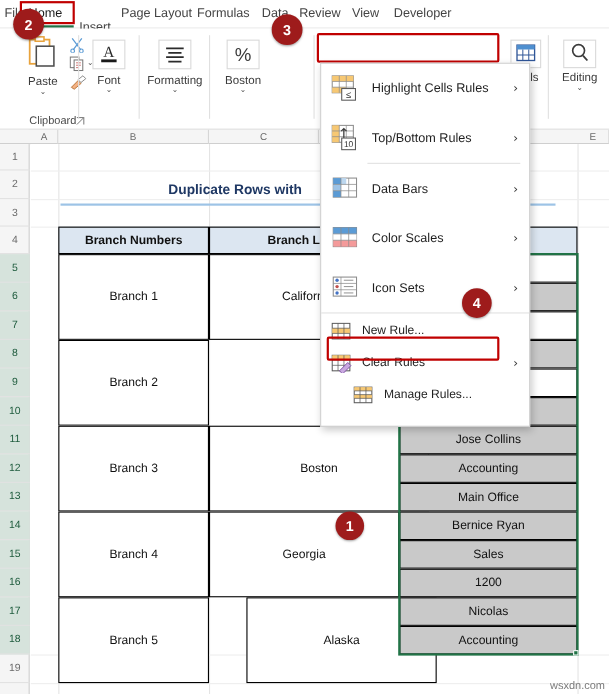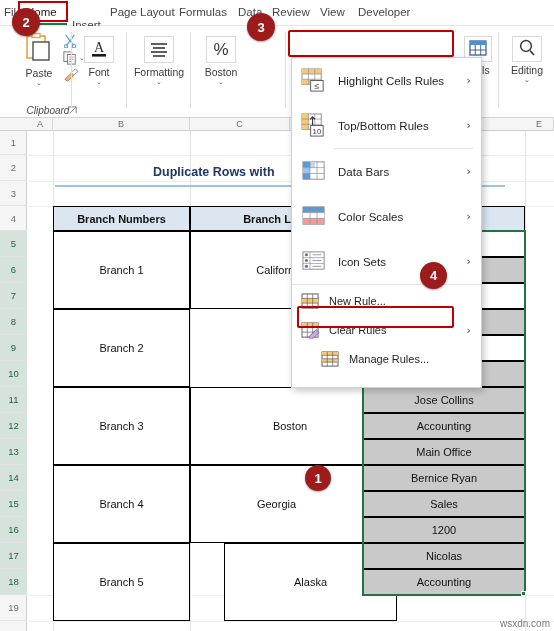--- a/index.html
+++ b/index.html
@@ -214,21 +214,21 @@
       <svg style="position:absolute;left:50px;top:25px;" width="14" height="14" viewBox="0 0 16 16">
         <rect x="1" y="1" width="9" height="11" fill="#fff" stroke="#7a7a7a" stroke-width="1.1"></rect>
         <rect x="5" y="4" width="9" height="11" fill="#fff" stroke="#7a7a7a" stroke-width="1.1"></rect>
         <path d="M7 7h5 M7 9.5h5 M7 12h3" stroke="#c0504d" stroke-width="0.8"></path>
       </svg>
       <span class="chev" style="position:absolute;left:66px;top:28px;">⌄</span>
       <svg style="position:absolute;left:50px;top:42px;" width="16" height="14" viewBox="0 0 18 16">
         <path d="M2 13 L9 6 L12 9 L5 15 Z" fill="#f4b183" stroke="#b06b2c" stroke-width="0.9"></path>
         <path d="M9 5 L14 1 L17 4 L12 8 Z" fill="#ffffff" stroke="#7a7a7a" stroke-width="0.9"></path>
       </svg>
-      <div class="rgroup-label" style="left:0; bottom:2px;font-style:italic;">Clipboard</div>
+      <div class="rgroup-label" style="left:0; bottom:2px;">Clipboard</div>
       <svg style="position:absolute;left:56px;bottom:3px;" width="9" height="9" viewBox="0 0 10 10">
         <path d="M1 1h7v7" fill="none" stroke="#777" stroke-width="1"></path>
         <path d="M1 8 L8 1" stroke="#777" stroke-width="1"></path>
       </svg>
     </div>
     <div class="rgroup-sep" style="left:71px;"></div>
 
     <div class="rgroup" style="left:72px; width:54px;">
       <div class="bigbtn" style="left:4px; top:10px; width:46px;">
         <span class="iconbox" style="width:30px;height:27px;line-height:23px;">

